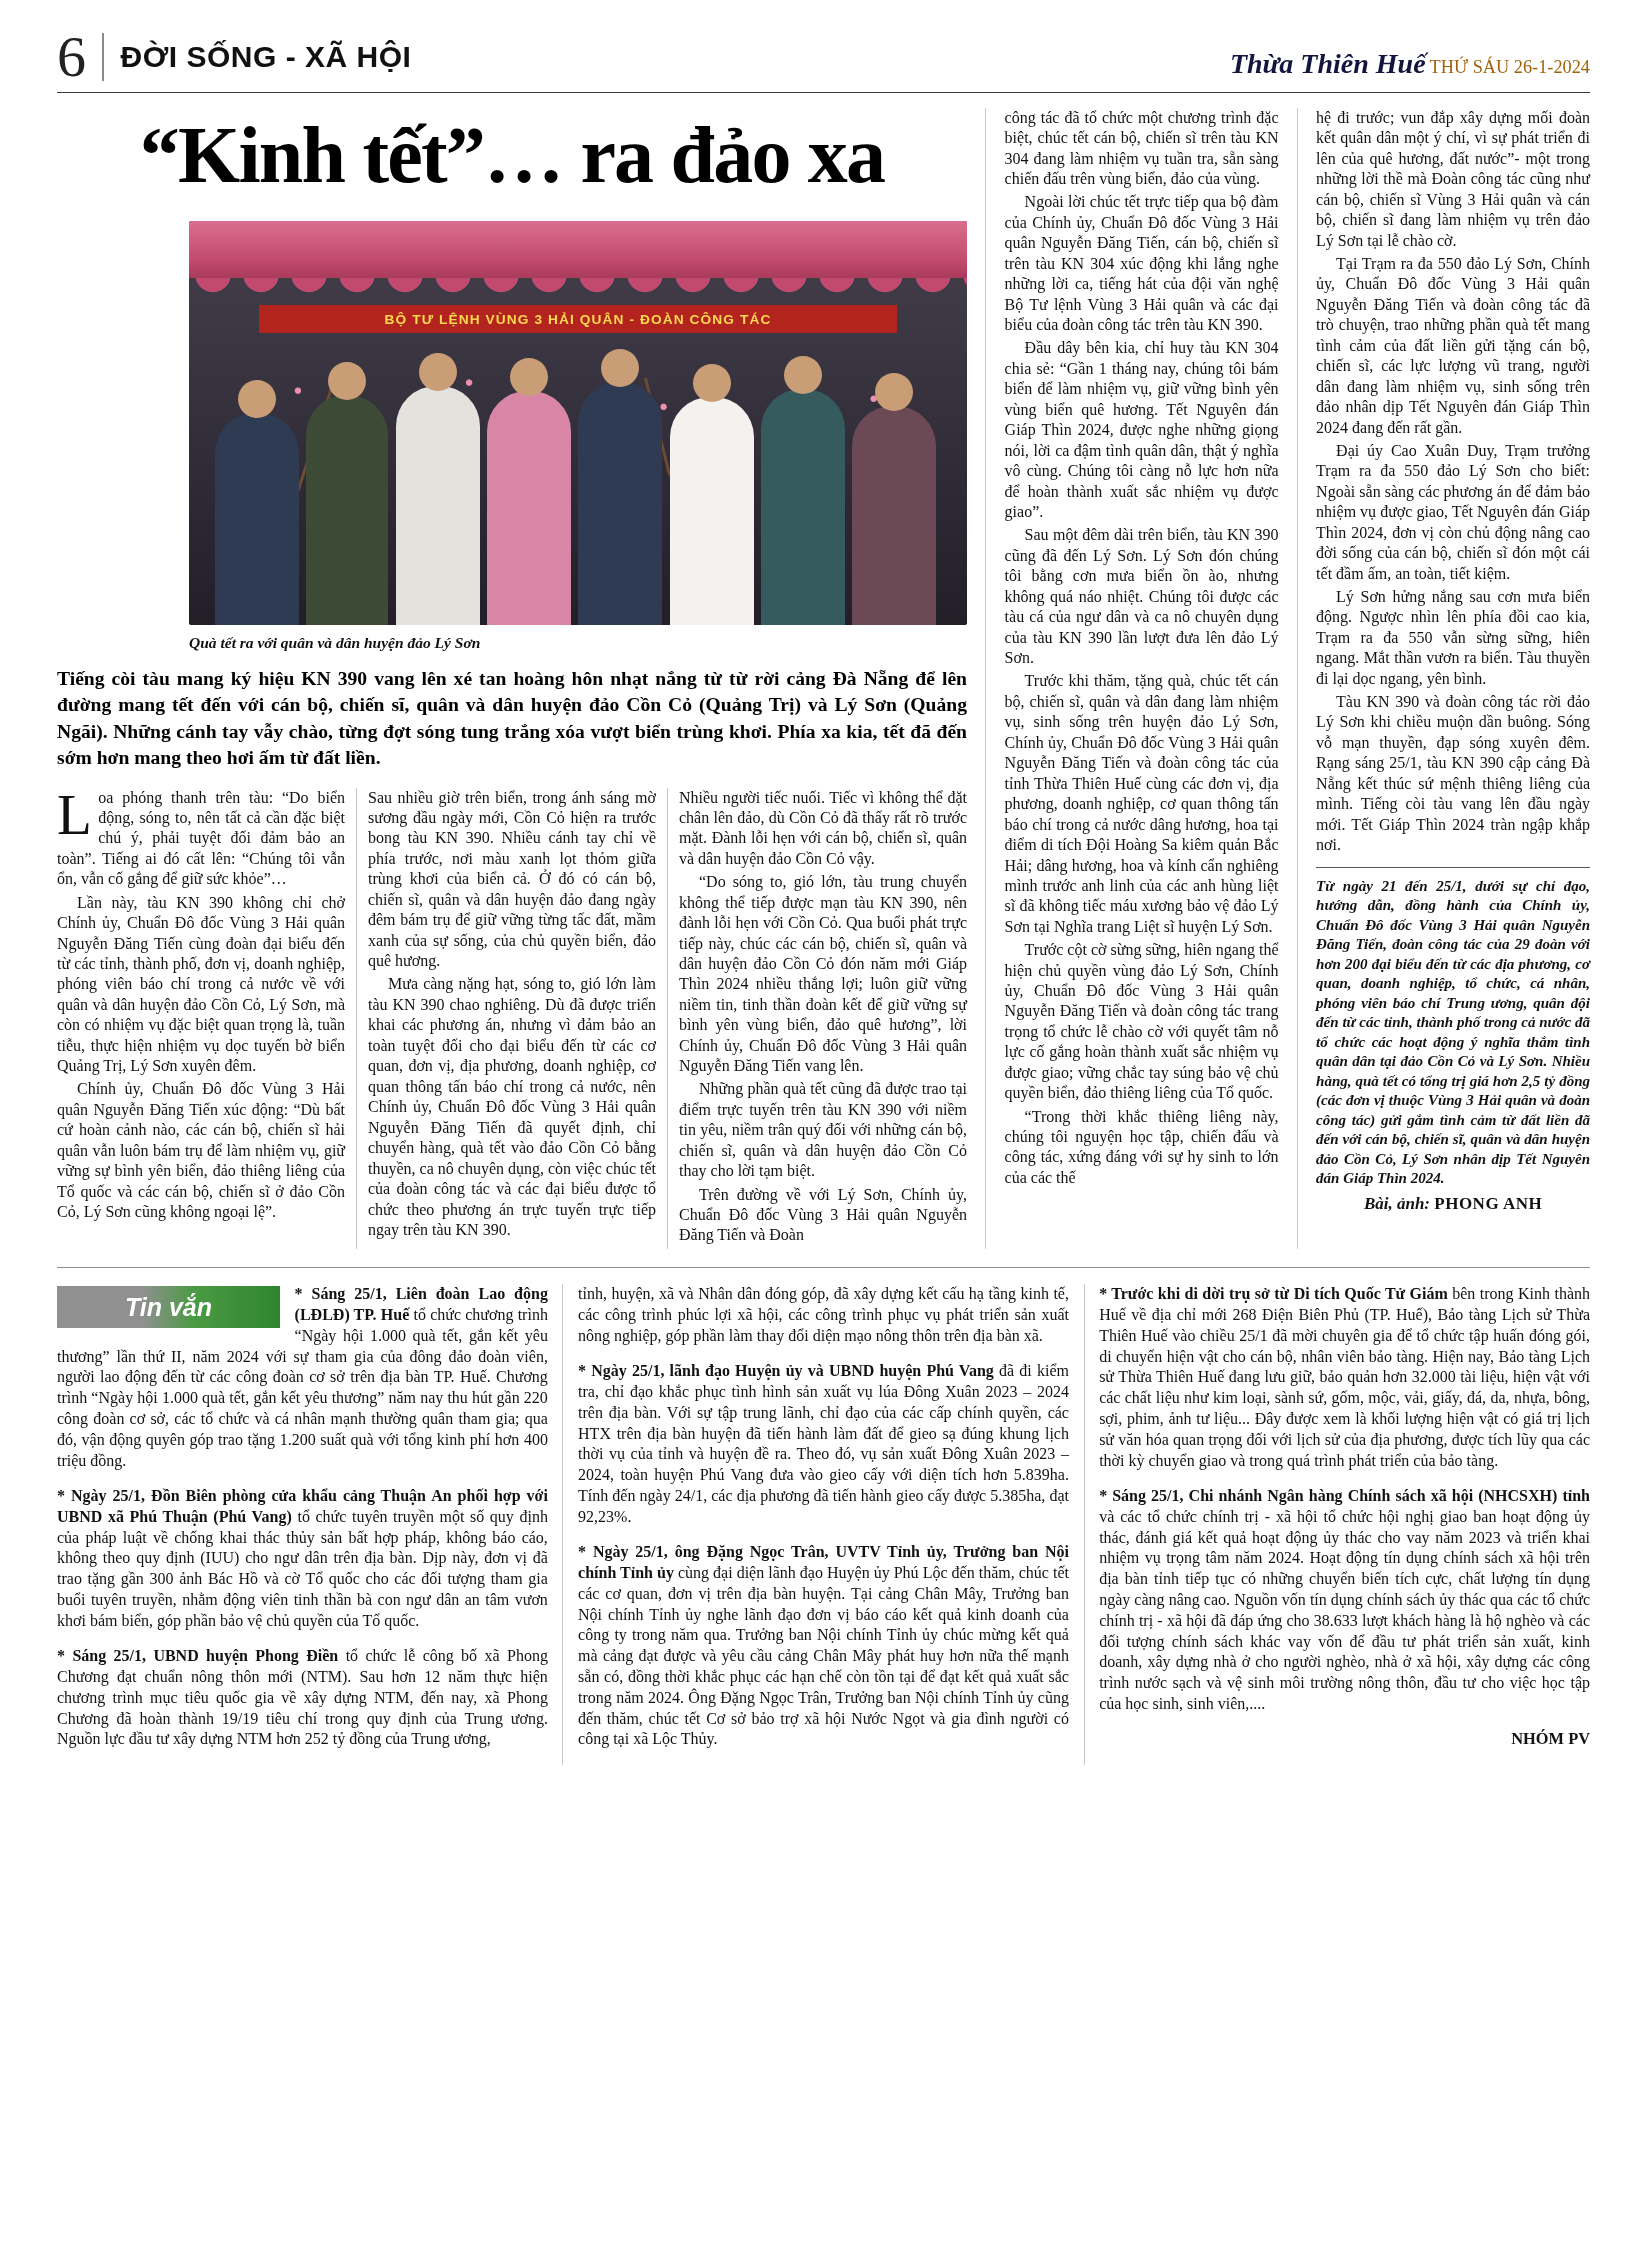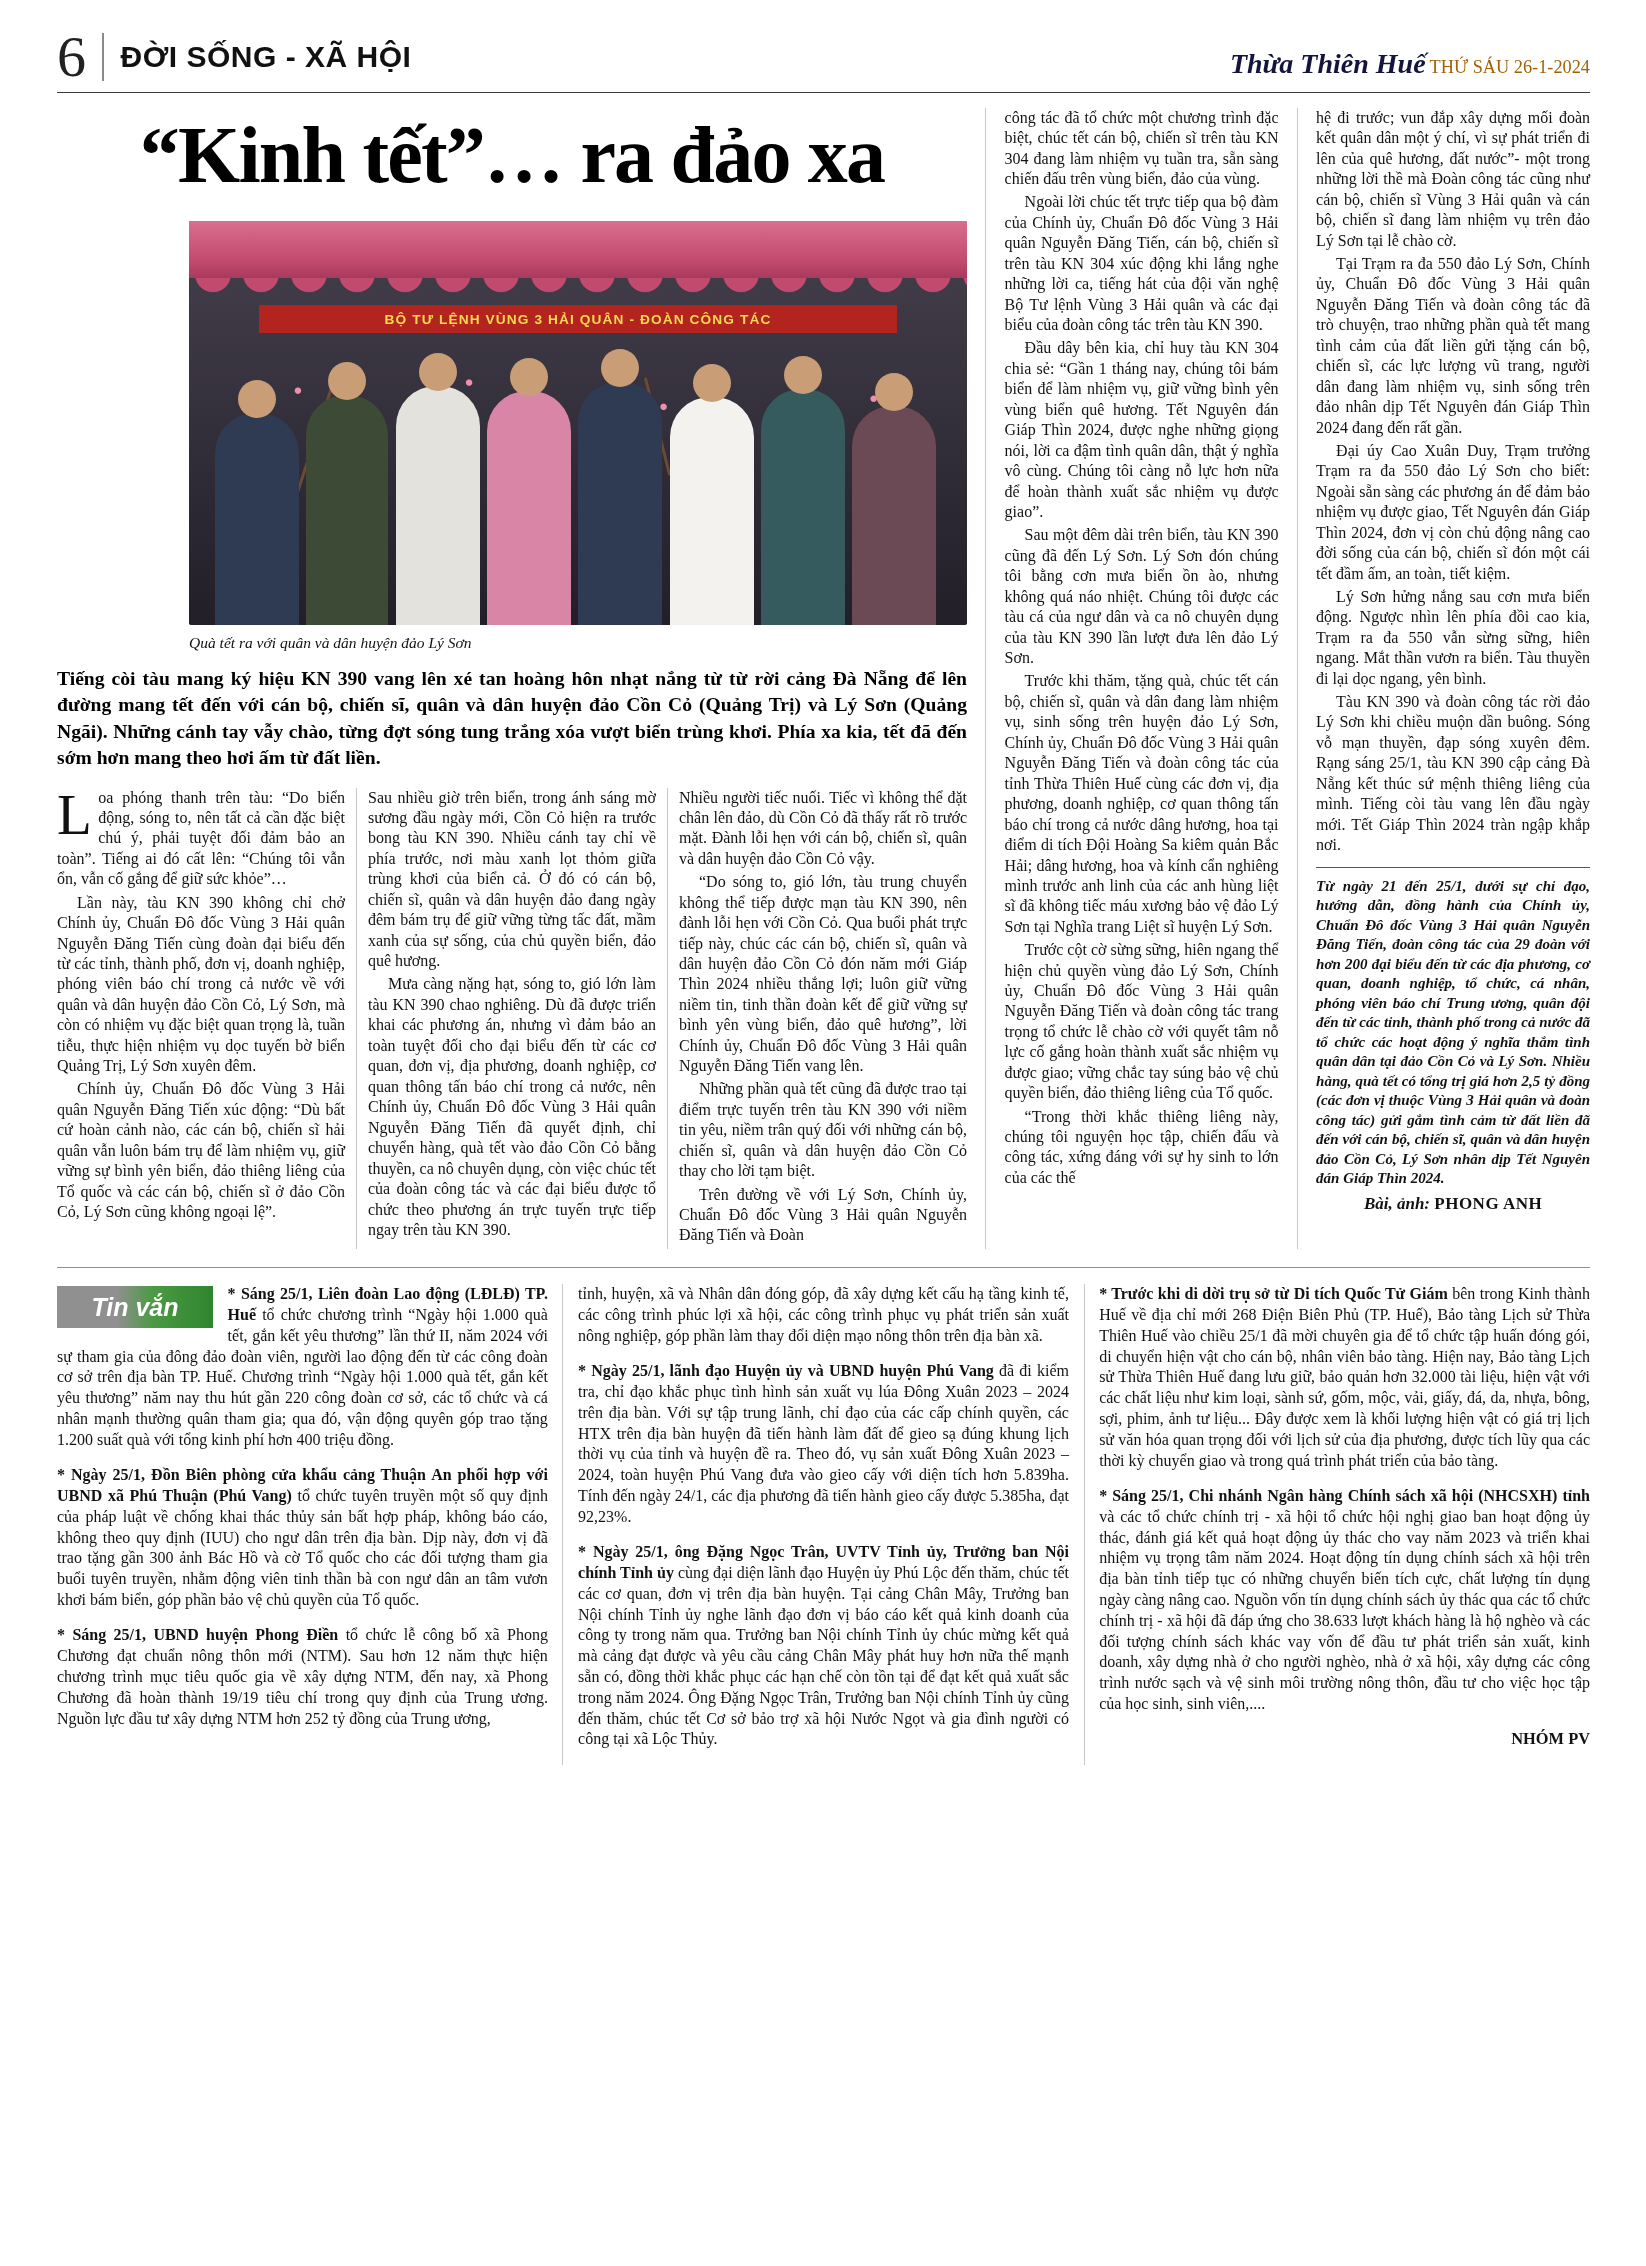--- a/index.html
+++ b/index.html
@@ -82,21 +82,21 @@
     width:38px; height:38px; border-radius:50%; background:#c99e76;
   }
   .p1 { left:25.6px;  width:84px; height:212px; background:#2e3b52; }
   .p2 { left:117px; width:82px; height:230px; background:#3c4a36; }
   .p3 { left:207px; width:84px; height:239px; background:#e4e2dc; }
   .p4 { left:298px; width:84px; height:234px; background:#d985a5; }
   .p5 { left:389px; width:84px; height:243px; background:#2e3b52; }
   .p6 { left:481px; width:84px; height:228px; background:#f4f2ee; }
   .p7 { left:572px; width:84px; height:236px; background:#355b5e; }
   .p8 { left:663px; width:84px; height:219px; background:#6b4a56; }
-  .photo-caption { font-style:italic; font-weight:400; font-size:15.5px; margin-top:8.2px; color:#111; }
+  .photo-caption { font-style:italic; font-weight:700; font-size:15.5px; margin-top:8.2px; color:#111; }
 
   .lead {
     font-weight:700; font-size:19.6px; line-height:1.34; text-align:justify;
     margin:14.6px 0 16.4px; color:#000;
   }
 
   .cols3 { display:flex; }
   .cols3 .col { flex:1; padding:0 11px; }
   .cols3 .col:first-child { padding-left:0; }
   .cols3 .col + .col { border-left:0.9px solid #c8c8c8; }
@@ -123,21 +123,21 @@
 
   
   .briefs { margin-top:18.3px; border-top:0.9px solid #8f8f8f; padding-top:16.4px; display:flex; }
   .briefs .bcol { flex:1; padding:0 14.6px; }
   .briefs .bcol:first-child { padding-left:0; }
   .briefs .bcol + .bcol { border-left:0.9px solid #c8c8c8; }
   .briefs .bcol:last-child { padding-right:0; }
   .brief { font-size:16px; line-height:1.3; text-align:justify; margin-bottom:14.6px; }
   .brief b { font-weight:700; }
   .tinvan {
-    float:left; width:156px; height:42px; margin:1.8px 14.6px 7.3px 0;
+    float:left; width:223px; height:42px; margin:1.8px 14.6px 7.3px 0;
     background:linear-gradient(90deg,#909090 0%,#909090 38%,#4a9a42 62%,#2f852f 100%);
     color:#ffffff; display:flex; align-items:center; justify-content:center;
     font-style:italic; font-weight:700; font-size:25px;
     font-family:"Liberation Sans", sans-serif;
   }
   .briefs-signature { text-align:right; font-weight:700; font-size:16.4px; margin-top:3.7px; }
 </style>
 </head>
 <body>
 

